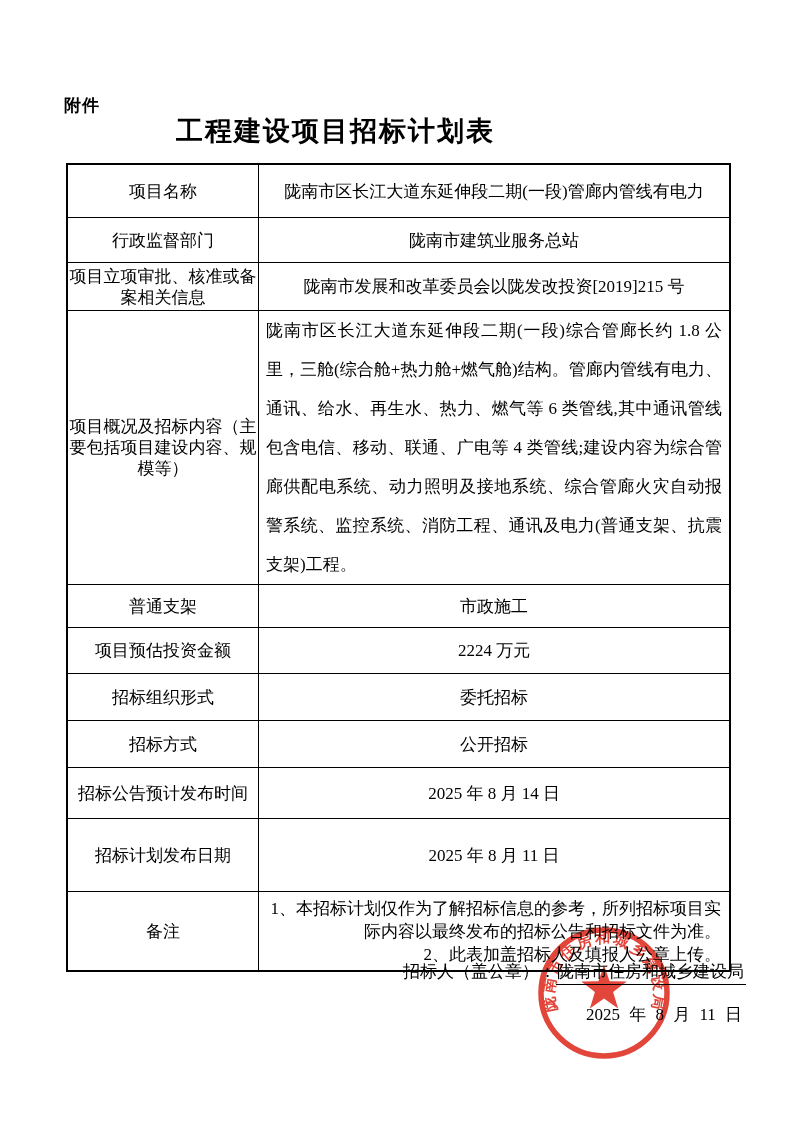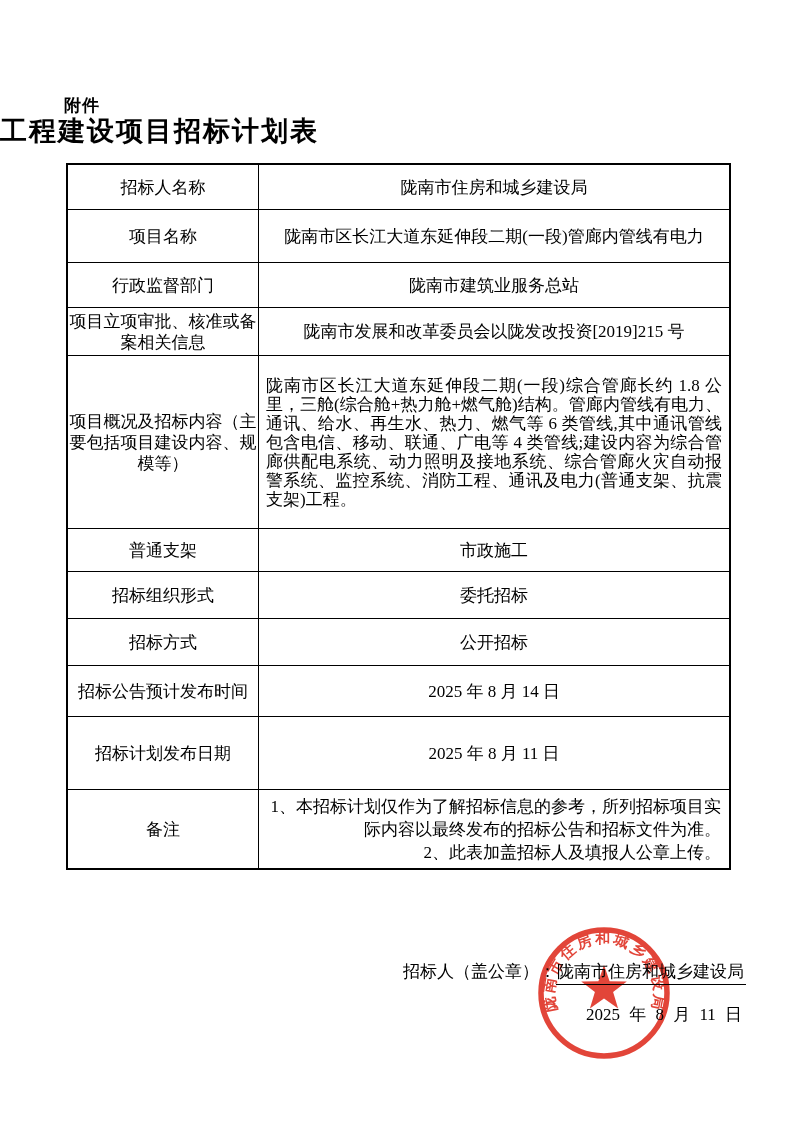--- a/index.html
+++ b/index.html
@@ -7,21 +7,21 @@
     width:793px;height:1122px;position:relative;overflow:hidden;
     font-family:"Liberation Serif","DejaVu Serif",serif;
     color:#000;
   }
   .attachment{
     position:absolute;left:64px;top:94px;
     font-size:17px;font-weight:bold;letter-spacing:1px;
   }
   .title{
     position:absolute;left:0;top:113px;width:671px;margin:0;
-    text-align:left;font-size:27px;font-weight:bold;letter-spacing:2px;
+    text-align:center;font-size:27px;font-weight:bold;letter-spacing:2px;
   }
   table.bid-table{
     position:absolute;left:66px;top:163px;width:665px;
     border-collapse:collapse;table-layout:fixed;
     border:2px solid #000;
   }
   table.bid-table td{
     border:1.5px solid #000;
     font-size:17px;
     vertical-align:middle;
@@ -39,21 +39,21 @@
   tr.r3 td{height:47px}
   tr.r4 td{height:172px}
   tr.r5 td{height:42px}
   tr.r6 td{height:45px}
   tr.r7 td{height:46px}
   tr.r8 td{height:46px}
   tr.r9 td{height:50px}
   tr.r10 td{height:72px}
   tr.r11 td{height:74px}
   td.long-cell{
-    text-align:justify;line-height:19px;padding:0 7px;margin-left:12px;
+    text-align:justify;line-height:39px;padding:0 7px;margin-left:12px;
   }
   td.remark-cell{
     text-align:right;line-height:23px;padding:2px 8px;
   }
   .signer-line{
     position:absolute;left:403px;top:960px;font-size:17px;white-space:nowrap;
   }
   .signer-name{
     border-bottom:1.5px solid #000;padding:0 2px 3px 1px;
   }
@@ -72,43 +72,43 @@
 </style>
 </head>
 <body>
 
 <div class="attachment">附件</div>
 
 <h1 class="title">工程建设项目招标计划表</h1>
 
 <table class="bid-table">
   <tbody>
-    <tr class="r0">
-      <td class="label-cell">招标人名称</td>
-      <td class="value-cell">陇南市住房和城乡建设局</td>
-    </tr>
     <tr class="r1">
       <td class="label-cell">项目名称</td>
       <td class="value-cell">陇南市区长江大道东延伸段二期(一段)管廊内管线有电力</td>
     </tr>
     <tr class="r2">
       <td class="label-cell">行政监督部门</td>
       <td class="value-cell">陇南市建筑业服务总站</td>
     </tr>
     <tr class="r3">
       <td class="label-cell">项目立项审批、核准或备案相关信息</td>
       <td class="value-cell">陇南市发展和改革委员会以陇发改投资[2019]215 号</td>
     </tr>
     <tr class="r4">
       <td class="label-cell">项目概况及招标内容（主要包括项目建设内容、规模等）</td>
       <td class="value-cell long-cell">陇南市区长江大道东延伸段二期(一段)综合管廊长约 1.8 公里，三舱(综合舱+热力舱+燃气舱)结构。管廊内管线有电力、通讯、给水、再生水、热力、燃气等 6 类管线,其中通讯管线包含电信、移动、联通、广电等 4 类管线;建设内容为综合管廊供配电系统、动力照明及接地系统、综合管廊火灾自动报警系统、监控系统、消防工程、通讯及电力(普通支架、抗震支架)工程。</td>
     </tr>
     <tr class="r5">
       <td class="label-cell">普通支架</td>
       <td class="value-cell">市政施工</td>
+    </tr>
+    <tr class="r6">
+      <td class="label-cell">项目预估投资金额</td>
+      <td class="value-cell">2224 万元</td>
     </tr>
     <tr class="r7">
       <td class="label-cell">招标组织形式</td>
       <td class="value-cell">委托招标</td>
     </tr>
     <tr class="r8">
       <td class="label-cell">招标方式</td>
       <td class="value-cell">公开招标</td>
     </tr>
     <tr class="r9">

